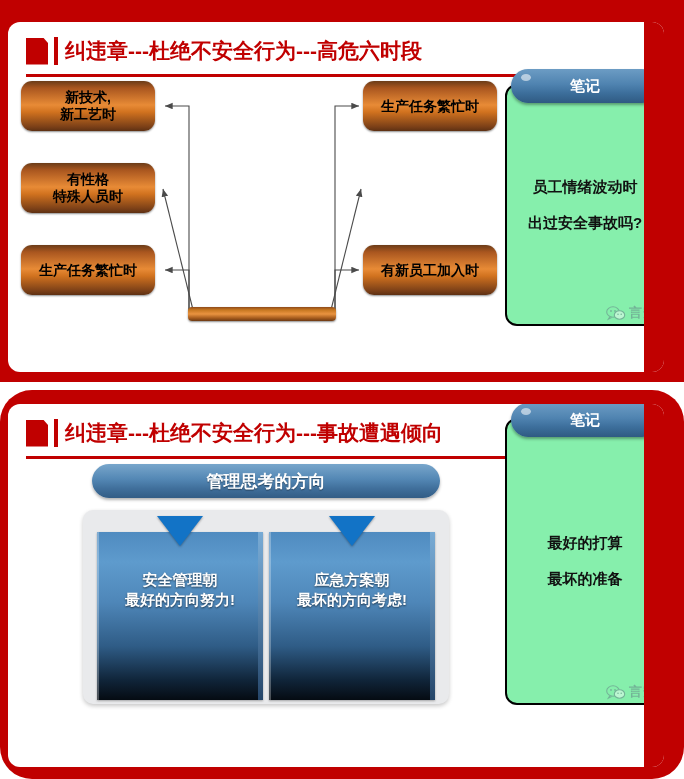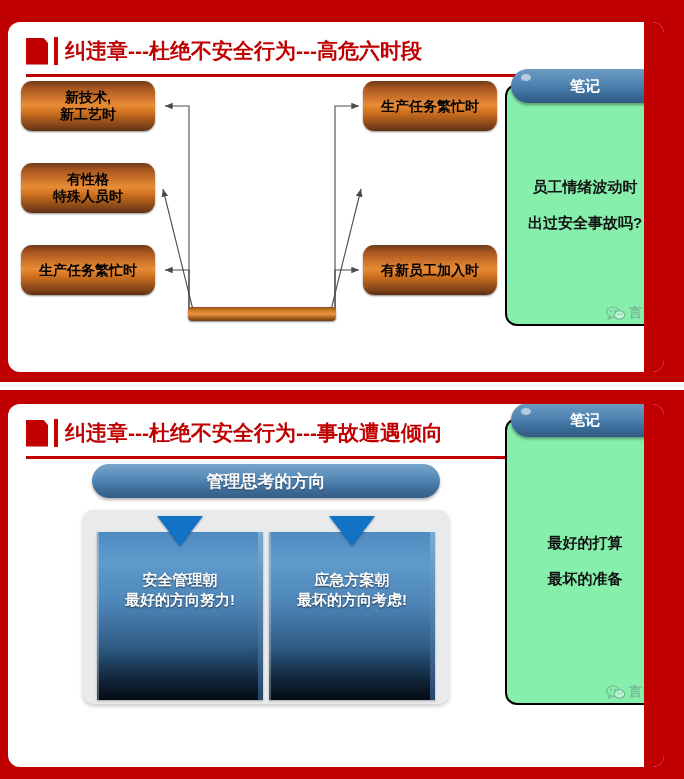--- a/index.html
+++ b/index.html
@@ -10,21 +10,21 @@
   }
   .deck{position:relative;width:684px;height:661px;}
 
   
   .slide{
     position:absolute;left:0;width:684px;
     background:#c00000;
     box-sizing:border-box;
   }
   #slide1{top:0;height:382px;}
-  #slide2{top:390px;height:389px;}
+  #slide2{top:390px;height:389px;border-radius:32px;}
 
   .slide-inner{
     position:absolute;
     left:8px;right:20px;top:22px;bottom:10px;
     background:#ffffff;
     border-radius:12px;
     overflow:hidden;
   }
   #slide2 .slide-inner{top:14px;bottom:12px;}
 

